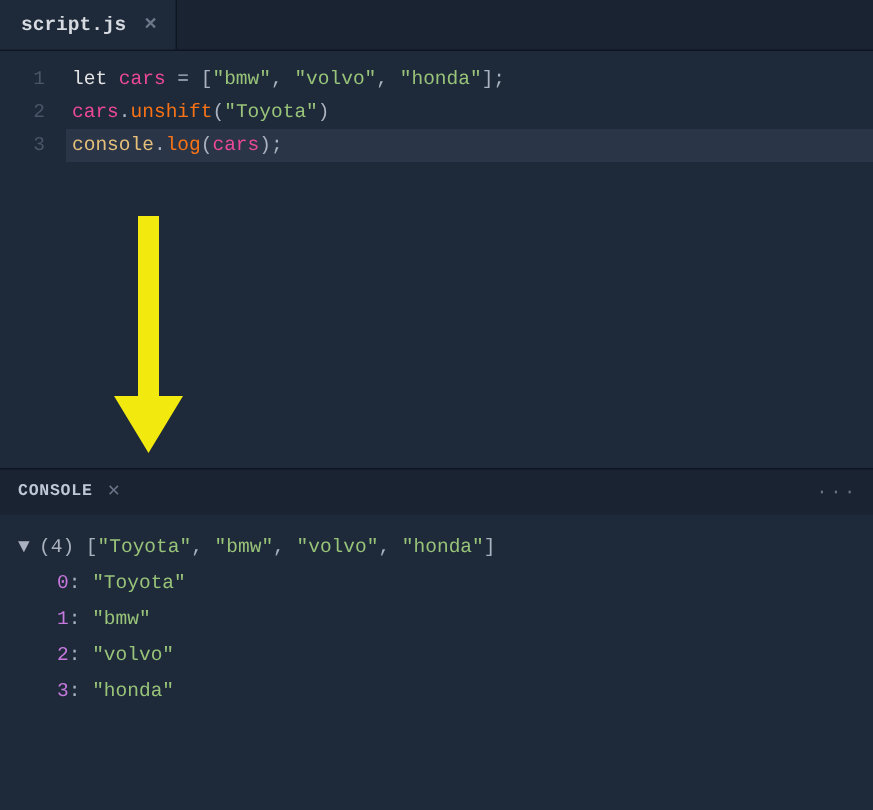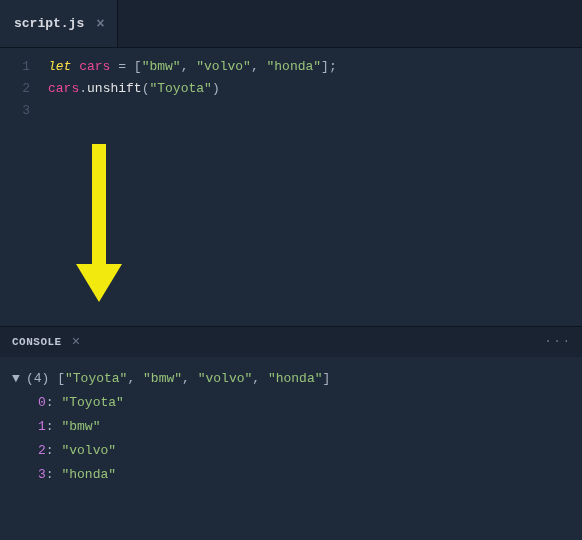--- a/index.html
+++ b/index.html
@@ -7,21 +7,21 @@
       width: 582px;
       height: 540px;
       background: #1e2a3a;
       font-family: Consolas, 'Courier New', monospace;
       font-size: 13px;
       overflow: hidden;
       color: #abb2bf;
     }
     .editor-tabs {
       background: #1a2332;
-      height: 48px;
+      height: 34px;
       display: flex;
       align-items: stretch;
       border-bottom: 1px solid #0d1520;
     }
     .tab {
       display: flex;
       align-items: center;
       padding: 0 10px 0 14px;
       background: #1e2a3a;
       color: #d7dae0;
@@ -55,26 +55,26 @@
     }
     .code-line {
       height: 22px;
       line-height: 22px;
       white-space: pre;
       padding-left: 4px;
     }
     .line-active {
       background: #2a3547;
     }
-    .tok-keyword { color: #fde047; font-style: italic; }
+    .tok-keyword { color: #e5e5e5; }
     .tok-var { color: #ec4899; }
     .tok-op { color: #abb2bf; }
     .tok-punct { color: #abb2bf; }
     .tok-string { color: #98c379; }
-    .tok-prop { color: #e5e5e5; }
+    .tok-prop { color: #f97316; }
     .tok-obj { color: #e5c07b; }
     .arrow-overlay {
       position: absolute;
       left: 74px;
       top: 144px;
       pointer-events: none;
     }
     .console-panel {
       background: #1a2332;
       border-top: 1px solid #0d1520;
@@ -136,20 +136,21 @@
 
 <div class="editor-body">
   <div class="gutter">
     <div>1</div>
     <div>2</div>
     <div>3</div>
   </div>
   <div class="code">
     <div class="code-line"><span class="tok-keyword">let</span><span class="tok-var"> cars </span><span class="tok-op">= </span><span class="tok-punct">[</span><span class="tok-string">"bmw"</span><span class="tok-punct">, </span><span class="tok-string">"volvo"</span><span class="tok-punct">, </span><span class="tok-string">"honda"</span><span class="tok-punct">];</span></div>
     <div class="code-line"><span class="tok-var">cars</span><span class="tok-punct">.</span><span class="tok-prop">unshift</span><span class="tok-punct">(</span><span class="tok-string">"Toyota"</span><span class="tok-punct">)</span></div>
+    <div class="code-line line-active"><span class="tok-obj">console</span><span class="tok-punct">.</span><span class="tok-prop">log</span><span class="tok-punct">(</span><span class="tok-var">cars</span><span class="tok-punct">);</span></div>
   </div>
 </div>
 
 <svg class="arrow-overlay" width="50" height="160">
   <path d="M18 0 L32 0 L32 120 L48 120 L25 158 L2 120 L18 120 Z" fill="#f2e90e"></path>
 </svg>
 
 <div class="console-panel">
   <div class="console-header">
     <div class="console-header-left">

